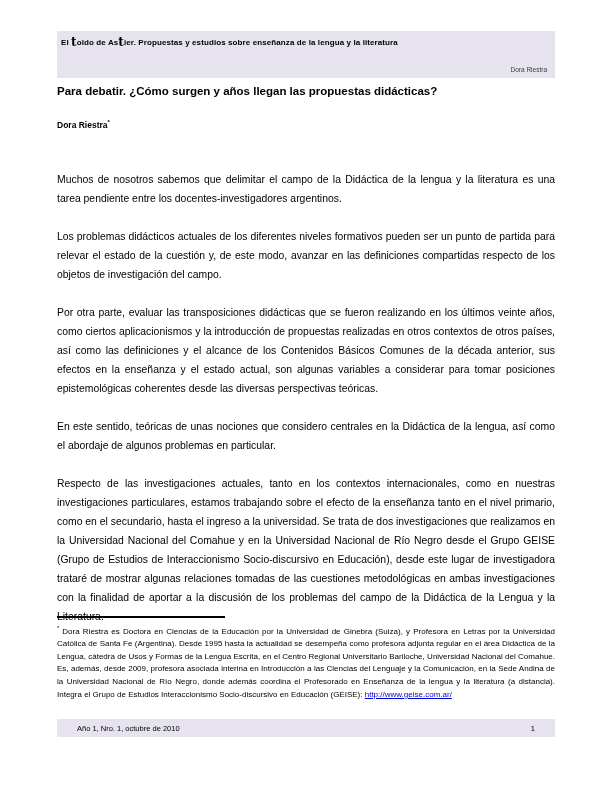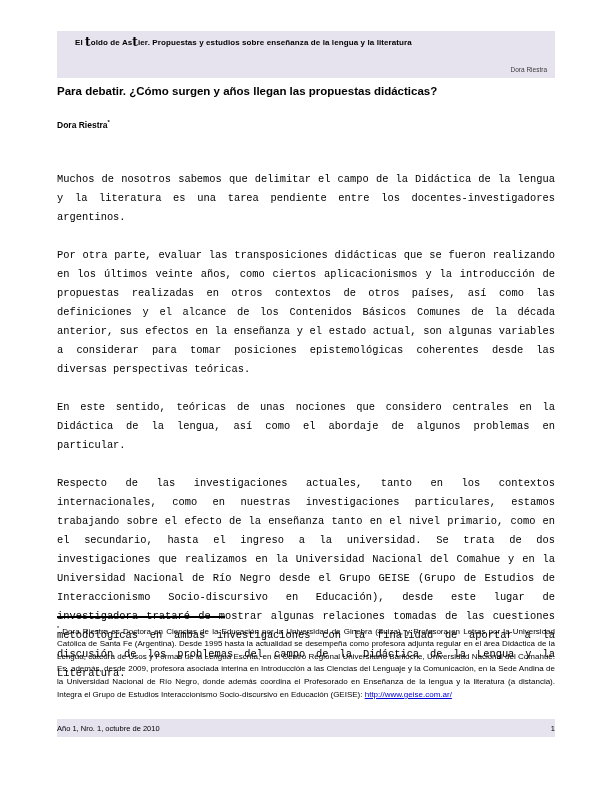--- a/index.html
+++ b/index.html
@@ -12,21 +12,21 @@
     overflow:hidden;
   }
   
   .header-band {
     position:absolute; left:57px; top:31px;
     width:498px; height:47px;
     background:#E6E3EE;
     box-sizing:border-box;
   }
   .journal-title {
-    position:absolute; left:18px; top:7px;
+    position:absolute; left:4px; top:7px;
     font-size:8px; font-weight:bold; color:#000;
     letter-spacing:0.1px; white-space:nowrap;
   }
   .logo-t {
     font-family:"DejaVu Serif", serif;
     font-size:12px; font-weight:bold; line-height:0;
     vertical-align:-1px;
   }
   .header-author {
     position:absolute; right:8px; bottom:5px;
@@ -37,21 +37,21 @@
     position:absolute; left:57px; top:85px; width:498px;
     font-size:11.5px; font-weight:bold; margin:0;
   }
   .article-author {
     position:absolute; left:57px; top:119px; width:498px;
     font-size:8.5px; font-weight:bold;
   }
   .article-author sup { font-size:6px; }
   
   .body-text {
-    position:absolute; left:57px; top:170px; width:498px;font-family:Liberation Mono, monospace;
+    position:absolute; left:57px; top:170px; width:498px;
   }
   .body-text p {
     margin:0 0 19px 0;
     font-size:10.4px; line-height:19px;
     text-align:justify;
   }
   
   .footnote {
     position:absolute; left:57px; top:616px; width:498px;
   }
@@ -67,40 +67,41 @@
   }
   .footnote-text sup { font-size:5.5px; }
   .footnote-link { color:#0000D4; text-decoration:underline; font-weight:normal; }
   
   .footer-band {
     position:absolute; left:57px; top:719px;
     width:498px; height:18px;
     background:#E6E3EE;
     box-sizing:border-box;
     display:flex; justify-content:space-between; align-items:center;
-    padding:0 0;
+    padding:0 20px;
     font-size:7.5px;
   }
 </style>
 </head>
 <body>
 
 <div class="page">
 
   <div class="header-band">
     <div class="journal-title"><span>El </span><span class="logo-t">t</span><span>oldo de As</span><span class="logo-t">t</span><span>ier. Propuestas y estudios sobre enseñanza de la lengua y la literatura</span></div>
     <div class="header-author">Dora Riestra</div>
   </div>
 
   <h1 class="article-title">Para debatir. ¿Cómo surgen y  años llegan las propuestas didácticas?</h1>
 
   <div class="article-author"><span>Dora Riestra</span><sup>*</sup></div>
 
   <div class="body-text">
     <p>Muchos de nosotros sabemos que delimitar el campo de la Didáctica de la lengua y la literatura  es una tarea pendiente entre los docentes-investigadores argentinos.</p>
+    <p>Los problemas didácticos actuales de los diferentes niveles formativos pueden ser un punto de partida para relevar el estado de la cuestión y, de este modo, avanzar en las definiciones compartidas respecto de los objetos de investigación del campo.</p>
     <p>Por otra parte, evaluar las transposiciones didácticas que se fueron realizando en los últimos veinte años, como ciertos aplicacionismos y la introducción de propuestas realizadas en otros contextos de otros países, así como las definiciones y el alcance de los Contenidos Básicos Comunes  de la década anterior, sus efectos en la enseñanza y el estado actual, son algunas variables a considerar para tomar posiciones epistemológicas coherentes desde las diversas perspectivas teóricas.</p>
     <p>En este sentido, teóricas de unas nociones que considero centrales  en la Didáctica de la lengua, así como el abordaje de algunos problemas en particular.</p>
     <p>Respecto de las investigaciones actuales, tanto en los contextos internacionales, como en nuestras investigaciones particulares, estamos trabajando sobre el efecto de la enseñanza tanto en el nivel primario, como en el secundario, hasta el ingreso a la universidad. Se trata de dos investigaciones que realizamos en la Universidad Nacional del Comahue y en la Universidad Nacional de Río Negro desde el Grupo GEISE (Grupo de Estudios de Interaccionismo Socio-discursivo en Educación), desde este lugar de investigadora trataré de mostrar algunas relaciones tomadas de las cuestiones metodológicas en ambas investigaciones con la finalidad de aportar a la discusión de los problemas del campo de la Didáctica de la Lengua y la Literatura.</p>
   </div>
 
   <div class="footnote">
     <div class="footnote-rule"></div>
     <p class="footnote-text"><sup>*</sup><span> Dora Riestra es Doctora en Ciencias de la Educación por la Universidad de Ginebra (Suiza), y Profesora en Letras por la Universidad Católica de Santa Fe (Argentina). Desde 1995 hasta la actualidad se desempeña como profesora adjunta regular en el área Didáctica de la Lengua, cátedra de Usos y Formas de la Lengua Escrita, en el Centro Regional Universitario Bariloche, Universidad Nacional del Comahue. Es, además, desde 2009, profesora asociada interina en Introducción a las Ciencias del Lenguaje y la Comunicación, en la Sede Andina de la Universidad Nacional de Río Negro, donde además coordina el Profesorado en Enseñanza de la lengua y la literatura (a distancia). Integra el Grupo de Estudios Interaccionismo Socio-discursivo en Educación (GEISE): </span><a class="footnote-link" href="#">http://www.geise.com.ar/</a></p>
   </div>
 

